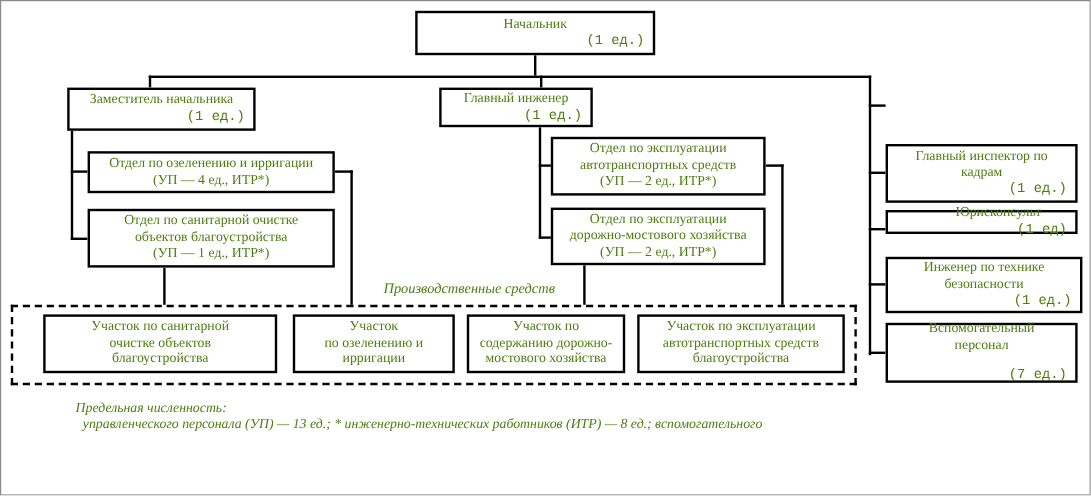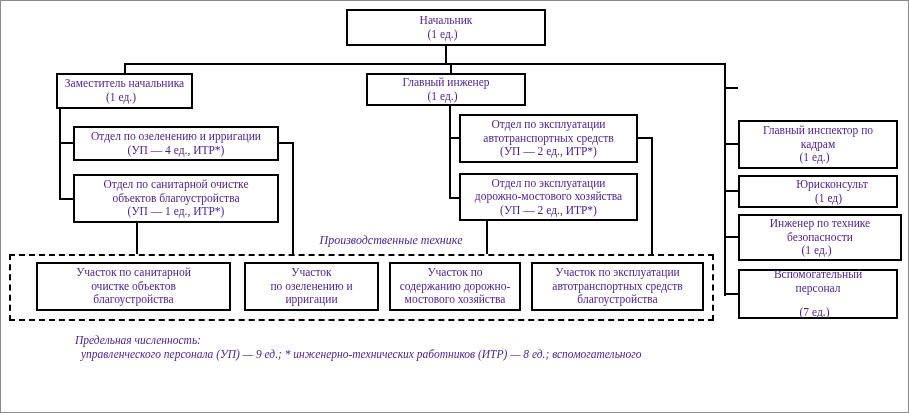--- a/index.html
+++ b/index.html
@@ -3,42 +3,43 @@
 <meta charset="utf-8">
 <style>
   html,body{margin:0;padding:0;background:#fff;}
   #canvas{
     position:relative;
     width:909px;height:413px;
     background:#ffffff;
     border:1px solid #8a8a8a;
     box-sizing:border-box;
     font-family:"Liberation Serif", serif;
-    color:#4c1d95;
+    color:#4d7c0f;
     overflow:hidden;
   }
   .box{
     position:absolute;
     border:2px solid #000;
     background:#fff;
     box-sizing:border-box;
     display:flex;
     flex-direction:column;
     justify-content:center;
     font-size:11.5px;
     line-height:1.18;
   }
   .box .name{
     text-align:center;
     white-space:pre-line;
     padding:0 3px;
   }
   .box .count{
-    text-align:center;
+    text-align:right;
     padding-right:7px;
+    font-family:Liberation Mono, monospace;
   }
   .hl,.vl{position:absolute;background:#000;}
   .hl{height:2px;}
   .vl{width:2px;}
   .dashed{
     position:absolute;
     border:2px dashed #000;
     box-sizing:border-box;
     background:transparent;
   }
@@ -48,21 +49,21 @@
     font-size:12px;
     text-align:center;
     white-space:nowrap;
   }
   .footer{
     position:absolute;
     font-style:italic;
     font-size:11.5px;
     line-height:1.2;
   }
-  .footer div{white-space:pre-line;margin-left:12px;}
+  .footer div{white-space:pre-line;}
 </style>
 </head>
 <body>
 
 <div id="canvas">
 
   <div class="vl" style="left:444px;top:45px;height:17px;"></div>
   <div class="hl" style="left:123px;top:62px;width:602px;"></div>
   <div class="vl" style="left:123px;top:62px;height:10px;"></div>
   <div class="vl" style="left:449px;top:62px;height:10px;"></div>
@@ -85,25 +86,25 @@
   <div class="hl" style="left:448px;top:196px;width:12px;"></div>
   <div class="hl" style="left:637px;top:136px;width:15px;"></div>
   <div class="vl" style="left:650px;top:136px;height:117px;"></div>
   <div class="vl" style="left:485px;top:220px;height:33px;"></div>
 
   <div class="box" style="left:345px;top:8px;width:200px;height:37px;">
     <div class="name">Начальник</div>
     <div class="count">(1 ед.)</div>
   </div>
 
-  <div class="box" style="left:55px;top:72px;width:137px;height:36px;">
+  <div class="box" style="left:55px;top:72px;width:157px;height:36px;">
     <div class="name">Заместитель начальника</div>
     <div class="count">(1 ед.)</div>
   </div>
-  <div class="box" style="left:365px;top:72px;width:160px;height:33px;">
+  <div class="box" style="left:365px;top:72px;width:128px;height:33px;">
     <div class="name">Главный инженер</div>
     <div class="count">(1 ед.)</div>
   </div>
 
   <div class="box" style="left:72px;top:125px;width:206px;height:35px;">
     <div class="name">Отдел по озеленению и ирригации
 (УП — 4 ед., ИТР*)</div>
   </div>
   <div class="box" style="left:72px;top:173px;width:206px;height:49px;">
     <div class="name">Отдел по санитарной очистке
@@ -120,36 +121,36 @@
     <div class="name">Отдел по эксплуатации
 дорожно-мостового хозяйства
 (УП — 2 ед., ИТР*)</div>
   </div>
 
   <div class="box" style="left:737px;top:119px;width:160px;height:49px;">
     <div class="name">Главный инспектор по
 кадрам</div>
     <div class="count">(1 ед.)</div>
   </div>
-  <div class="box" style="left:737px;top:174px;width:160px;height:33px;padding-left:28px;">
+  <div class="box" style="left:737px;top:174px;width:160px;height:20px;padding-left:28px;">
     <div class="name">Юрисконсульт</div>
     <div class="count">(1 ед)</div>
   </div>
   <div class="box" style="left:737px;top:213px;width:164px;height:47px;">
     <div class="name">Инженер по технике
 безопасности</div>
     <div class="count">(1 ед.)</div>
   </div>
   <div class="box" style="left:737px;top:268px;width:160px;height:50px;gap:11px;">
     <div class="name">Вспомогательный
 персонал</div>
     <div class="count">(7 ед.)</div>
   </div>
 
-  <div class="sect-label" style="left:280px;top:232px;width:220px;">Производственные технике</div>
+  <div class="sect-label" style="left:280px;top:232px;width:220px;">Производственные средств</div>
 
   <div class="dashed" style="left:8px;top:253px;width:705px;height:67px;"></div>
 
   <div class="box" style="left:35px;top:261px;width:195px;height:49px;">
     <div class="name">Участок по санитарной
 очистке объектов
 благоустройства</div>
   </div>
   <div class="box" style="left:388px;top:261px;width:132px;height:49px;">
     <div class="name">Участок по
@@ -162,16 +163,16 @@
 ирригации</div>
   </div>
   <div class="box" style="left:530px;top:261px;width:173px;height:49px;">
     <div class="name">Участок по эксплуатации
 автотранспортных средств
 благоустройства</div>
   </div>
 
   <div class="footer" style="left:62px;top:333px;width:800px;">
     <div>Предельная численность:</div>
-    <div style="padding-left:6px;">управленческого персонала (УП) — 9 ед.; * инженерно-технических работников (ИТР) — 8 ед.; вспомогательного</div>
+    <div style="padding-left:6px;">управленческого персонала (УП) — 13 ед.; * инженерно-технических работников (ИТР) — 8 ед.; вспомогательного</div>
   </div>
 
 </div>
 
 </body></html>

